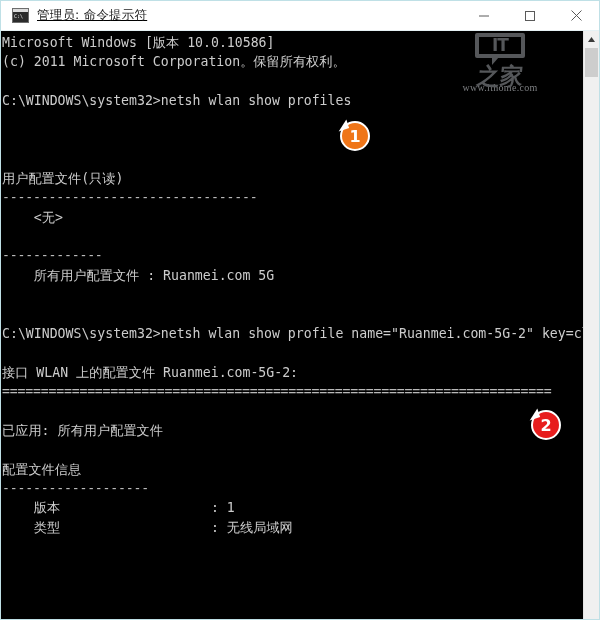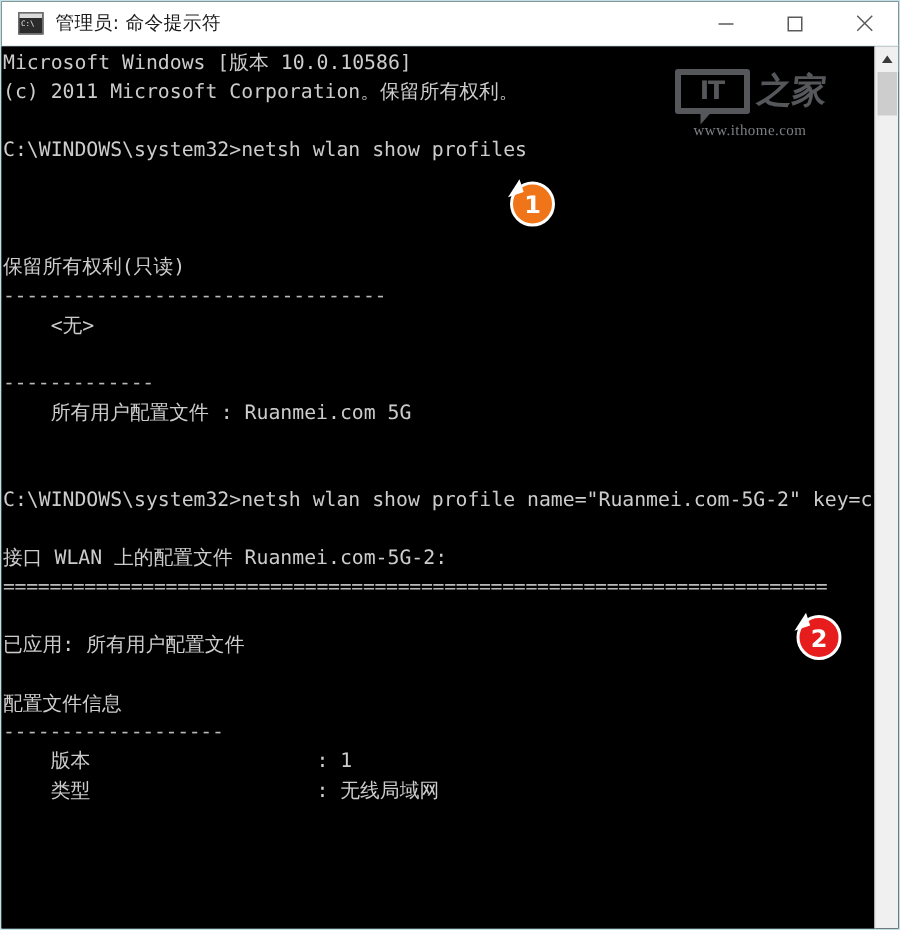--- a/index.html
+++ b/index.html
@@ -27,20 +27,21 @@
 
   
   .titlebar {
     position: relative;
     height: 30px;
     background: #ffffff;
     display: flex;
     align-items: center;
     box-sizing: border-box;
     border-bottom: 1px solid #e6f1f4;
+    text-decoration: underline;
   }
   .title-icon {
     width: 17px;
     height: 15px;
     margin-left: 11px;
     margin-right: 8px;
     background: #2b2b2b;
     border: 1px solid #6d6d6d;
     box-sizing: border-box;
     position: relative;
@@ -128,20 +129,21 @@
     text-align: center;
     pointer-events: none;
     user-select: none;
   }
   .wm-logo {
     display: flex;
     align-items: center;
     justify-content: center;
     gap: 5px;
     height: 36px;
+    flex-direction: column;
   }
   .wm-it {
     position: relative;
     width: 50px;
     height: 30px;
     border: 4px solid #55575a;
     box-sizing: border-box;
     border-radius: 2px;
     display: flex;
     align-items: center;
@@ -271,21 +273,21 @@
   <div class="console-wrap">
 
     <div class="console" id="console-text">
         <div class="line">Microsoft Windows [版本 10.0.10586]</div>
         <div class="line">(c) 2011 Microsoft Corporation。保留所有权利。</div>
         <div class="line"></div>
         <div class="line">C:\WINDOWS\system32&gt;netsh wlan show profiles</div>
         <div class="line"></div>
         <div class="line"></div>
         <div class="line"></div>
-        <div class="line">保留所有权利(只读)</div>
+        <div class="line">用户配置文件(只读)</div>
         <div class="line sep">---------------------------------</div>
         <div class="line">    &lt;无&gt;</div>
         <div class="line"></div>
         <div class="line sep">-------------</div>
         <div class="line">    所有用户配置文件 : Ruanmei.com 5G</div>
         <div class="line"></div>
         <div class="line"></div>
         <div class="line">C:\WINDOWS\system32&gt;netsh wlan show profile name="Ruanmei.com-5G-2" key=clear</div>
         <div class="line"></div>
         <div class="line">接口 WLAN 上的配置文件 Ruanmei.com-5G-2:</div>

